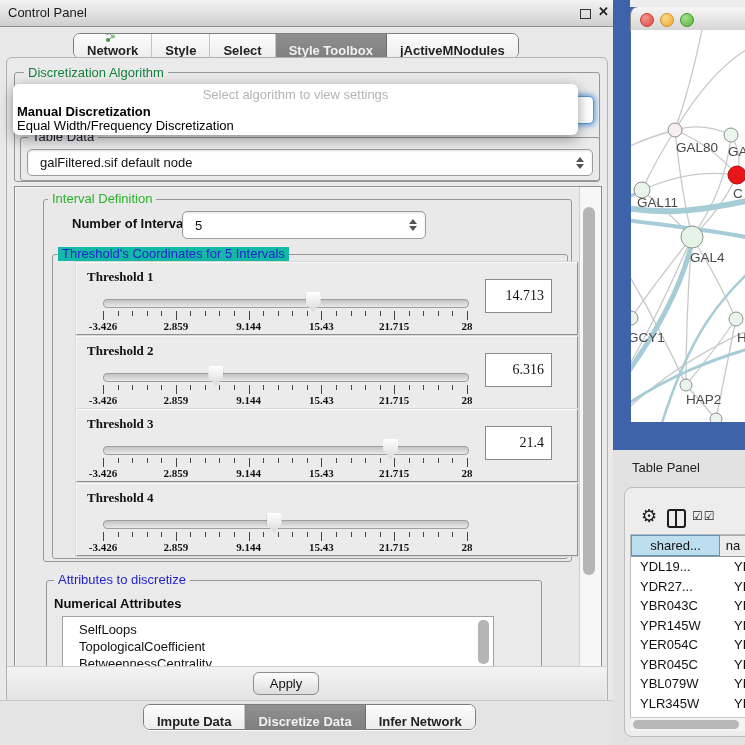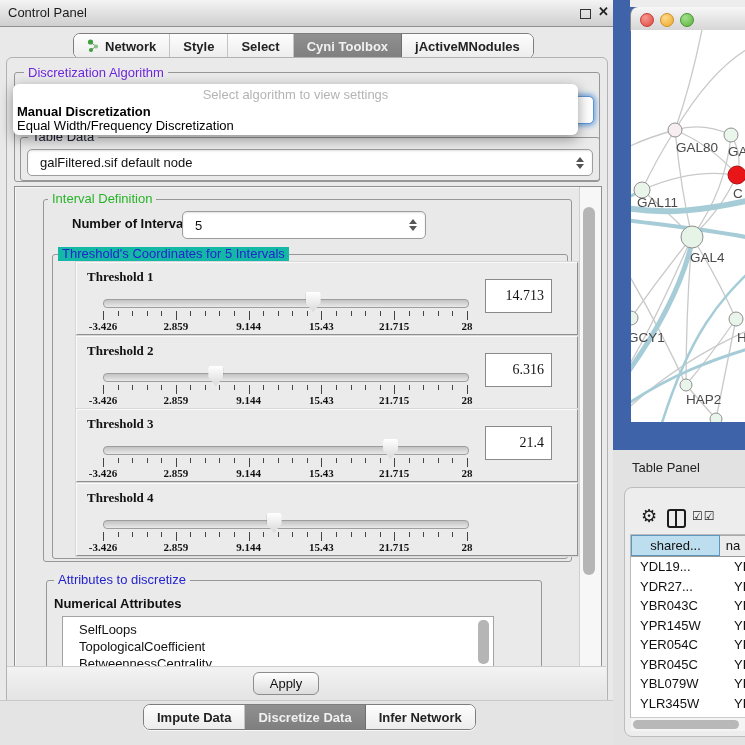--- a/index.html
+++ b/index.html
@@ -10,23 +10,23 @@
   
   .tb{left:0;top:0;width:613px;height:26px;background:linear-gradient(#f4f4f4,#cfcfcf);
       border-bottom:1px solid #8f8f8f;}
   .tb-title{left:8px;top:5px;font-size:13px;color:#1a1a1a;}
   .float-ic{left:580px;top:9px;width:9px;height:8px;border:1.5px solid #333;background:transparent;}
   .close-ic{left:598px;top:4px;font-size:13px;font-weight:bold;color:#222;}
 
   
   .tabgrp{display:flex;height:24px;border:1px solid #7d7d7d;border-radius:7px;
           overflow:hidden;background:#f6f6f6;box-shadow:0 1px 0 rgba(255,255,255,.7);}
-  .tab{display:flex;align-items:center;justify-content:space-between;padding:0 13px;
+  .tab{display:flex;align-items:center;justify-content:flex-end;padding:0 13px;
        font-size:13px;font-weight:600;color:#222;border-right:1px solid #c4c4c4;
-       background:linear-gradient(#fdfdfd,#ececec);white-space:nowrap;}
+       background:linear-gradient(#fdfdfd,#ececec);white-space:nowrap;flex-direction:column;}
   .tab:last-child{border-right:none;}
   .tab.sel{background:linear-gradient(#909090,#7f7f7f);color:#f1f1f1;border-right:1px solid #6e6e6e;}
   .tab .ticn{margin-right:5px;display:inline-flex;}
 
   
   .frame{left:6px;top:57px;width:600px;height:671px;border:1px solid #b2b2b2;
          border-radius:6px;background:#eaeaea;}
 
   
   .grp{border:1px solid #979797;border-radius:3px;}
@@ -135,31 +135,31 @@
         </span>
         <span>Network</span>
       </div>
       <div class="tab">
         <span>Style</span>
       </div>
       <div class="tab">
         <span>Select</span>
       </div>
       <div class="tab sel">
-        <span>Cyni Toolbox</span>
+        <span>Style Toolbox</span>
       </div>
       <div class="tab">
         <span>jActiveMNodules</span>
       </div>
     </div>
 
   <div class="abs frame"></div>
 
   <div class="abs grp" style="left:14px;top:72px;width:584px;height:108px;"></div>
-  <div class="gtitle" style="left:24px;top:66px;color:#6d28d9;">Discretization Algorithm</div>
+  <div class="gtitle" style="left:24px;top:66px;color:#15803d;">Discretization Algorithm</div>
 
   <div class="abs combo focusring" style="left:22px;top:96px;width:570px;height:26px;z-index:5;">
     <span class="ctext"></span>
   </div>
 
   <div class="abs grp" style="left:20px;top:137px;width:578px;height:42px;"></div>
   <div class="gtitle" style="left:28px;top:130px;color:#1d1d30;z-index:6;">Table Data</div>
   <div class="abs combo" style="left:27px;top:149px;width:564px;height:25px;">
     <span class="ctext">galFiltered.sif default node</span>
     <span class="spin">

